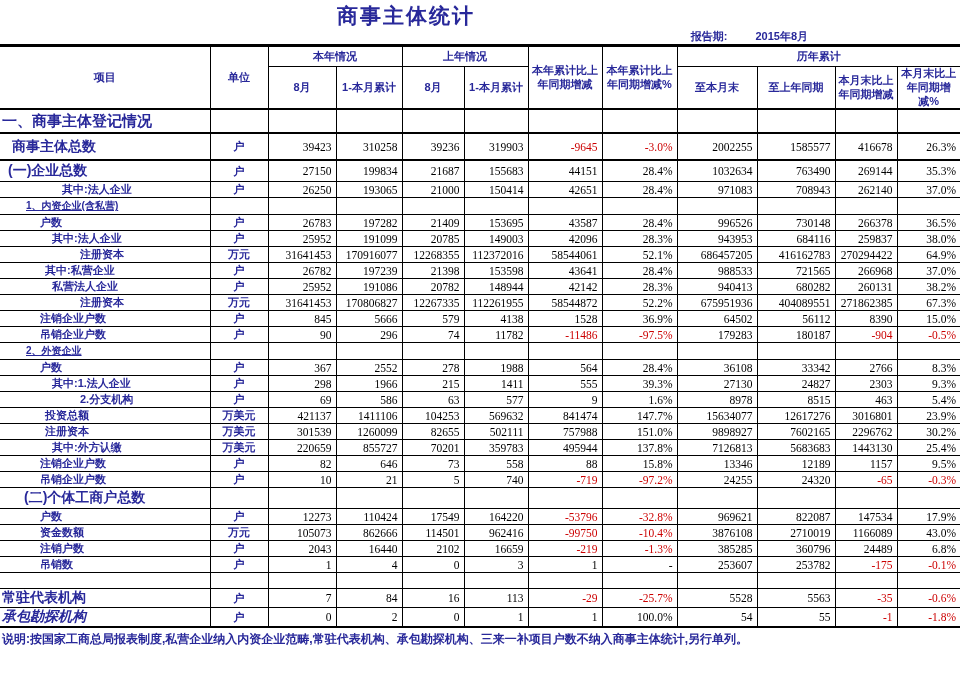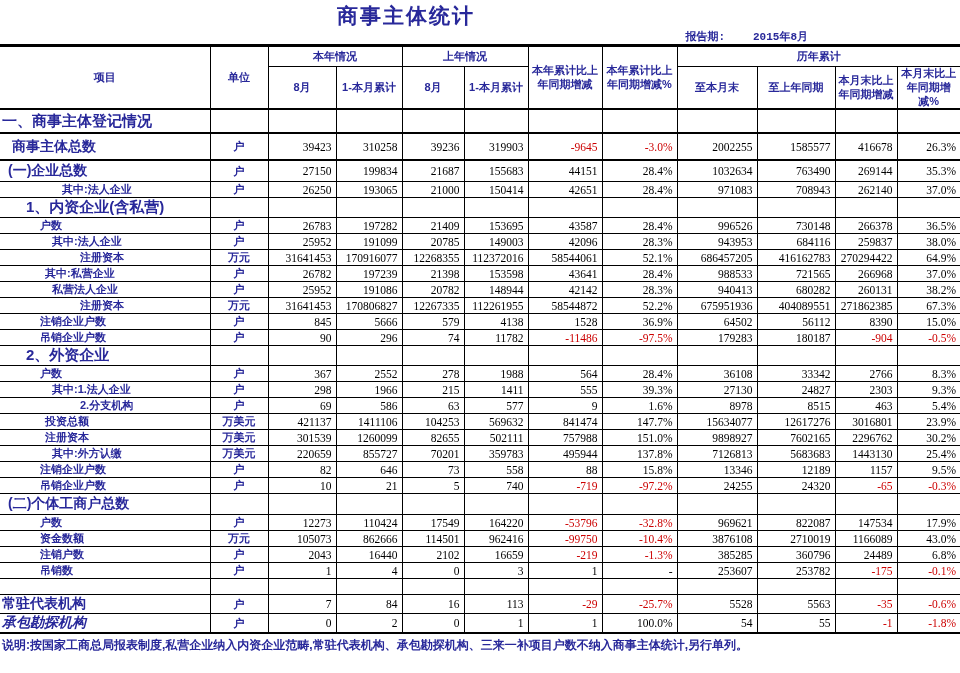--- a/index.html
+++ b/index.html
@@ -1,39 +1,39 @@
 <!DOCTYPE html>
 <html><head>
 <meta charset="utf-8">
 <style>
   html,body{margin:0;padding:0;background:#ffffff;}
   body{width:960px;height:673px;overflow:hidden;font-family:"Liberation Sans","DejaVu Sans",sans-serif;}
   .page{width:812px;height:673px;position:relative;}
 
   .title{color:#28289a;font-size:21px;font-weight:bold;text-align:center;padding-top:3px;height:26px;line-height:26px;letter-spacing:2px;}
-  .period{height:15px;display:flex;justify-content:flex-end;align-items:center;color:#28289a;font-weight:bold;font-size:11px;padding-right:4px;gap:28px;font-family:Liberation Mono, monospace;}
+  .period{height:15px;display:flex;justify-content:flex-end;align-items:center;color:#28289a;font-weight:bold;font-size:11px;padding-right:4px;gap:28px;}
 
   table.report{border-collapse:collapse;table-layout:fixed;width:960px;border-top:3px solid #000;border-bottom:2px solid #000;}
   th,td{border-right:1px solid #000;border-bottom:1px solid #000;padding:0;overflow:hidden;white-space:nowrap;}
   th:last-child,td:last-child{border-right:none;}
   thead th{color:#28289a;font-weight:bold;font-size:11px;text-align:center;vertical-align:middle;white-space:normal;line-height:1.25;}
   thead tr.h1 th{height:19px;}
   thead tr.h2 th{height:36px;}
   thead tr.h2 th{border-bottom:2px solid #000;}
   thead th.deep{border-bottom:2px solid #000;}
 
   td.c-label{color:#28289a;font-weight:bold;font-size:11px;text-align:left;}
   td.c-unit{color:#28289a;font-weight:bold;font-size:11px;text-align:center;}
   td.c-val{font-family:"Liberation Serif","DejaVu Serif",serif;font-size:11.5px;color:#000;text-align:right;padding-right:4px;}
   td.c-val.neg{color:#cc0000;}
 
   tr.r-item td{height:15px;}
   tr.r-empty td{height:15px;}
   tr.r-sub2 td{height:16px;}
-  tr.r-sub2 td.c-label{font-size:15px;}
+  tr.r-sub2 td.c-label{font-size:10px;text-decoration:underline;}
   tr.r-sub1 td{height:20px;}
   tr.r-sub1 td.c-label{font-size:14px;margin-top:28px;}
   tr.r-total td{height:25px;border-bottom-width:2px;}
   tr.r-total td.c-label{font-size:14px;}
   tr.r-section td{height:22px;border-bottom-width:2px;}
   tr.r-section td.c-label{font-size:15px;}
   tr.r-agency td{height:18px;margin-top:36px;}
   tr.r-agency td.c-label{font-size:14px;}
 
   .footnote{color:#28289a;font-weight:bold;font-size:12px;line-height:20px;padding:1px 2px 0 2px;}
@@ -387,21 +387,21 @@
           <td class="c-val">5</td>
           <td class="c-val">740</td>
           <td class="c-val neg">-719</td>
           <td class="c-val neg">-97.2%</td>
           <td class="c-val">24255</td>
           <td class="c-val">24320</td>
           <td class="c-val neg">-65</td>
           <td class="c-val neg">-0.3%</td>
         </tr>
         <tr class="r-sub1">
-          <td class="c-label" style="padding-left: 8px;">(二)个体工商户总数</td>
+          <td class="c-label" style="padding-left: 24px;">(二)个体工商户总数</td>
           <td class="c-unit"></td>
           <td class="c-val"></td>
           <td class="c-val"></td>
           <td class="c-val"></td>
           <td class="c-val"></td>
           <td class="c-val"></td>
           <td class="c-val"></td>
           <td class="c-val"></td>
           <td class="c-val"></td>
           <td class="c-val"></td>

